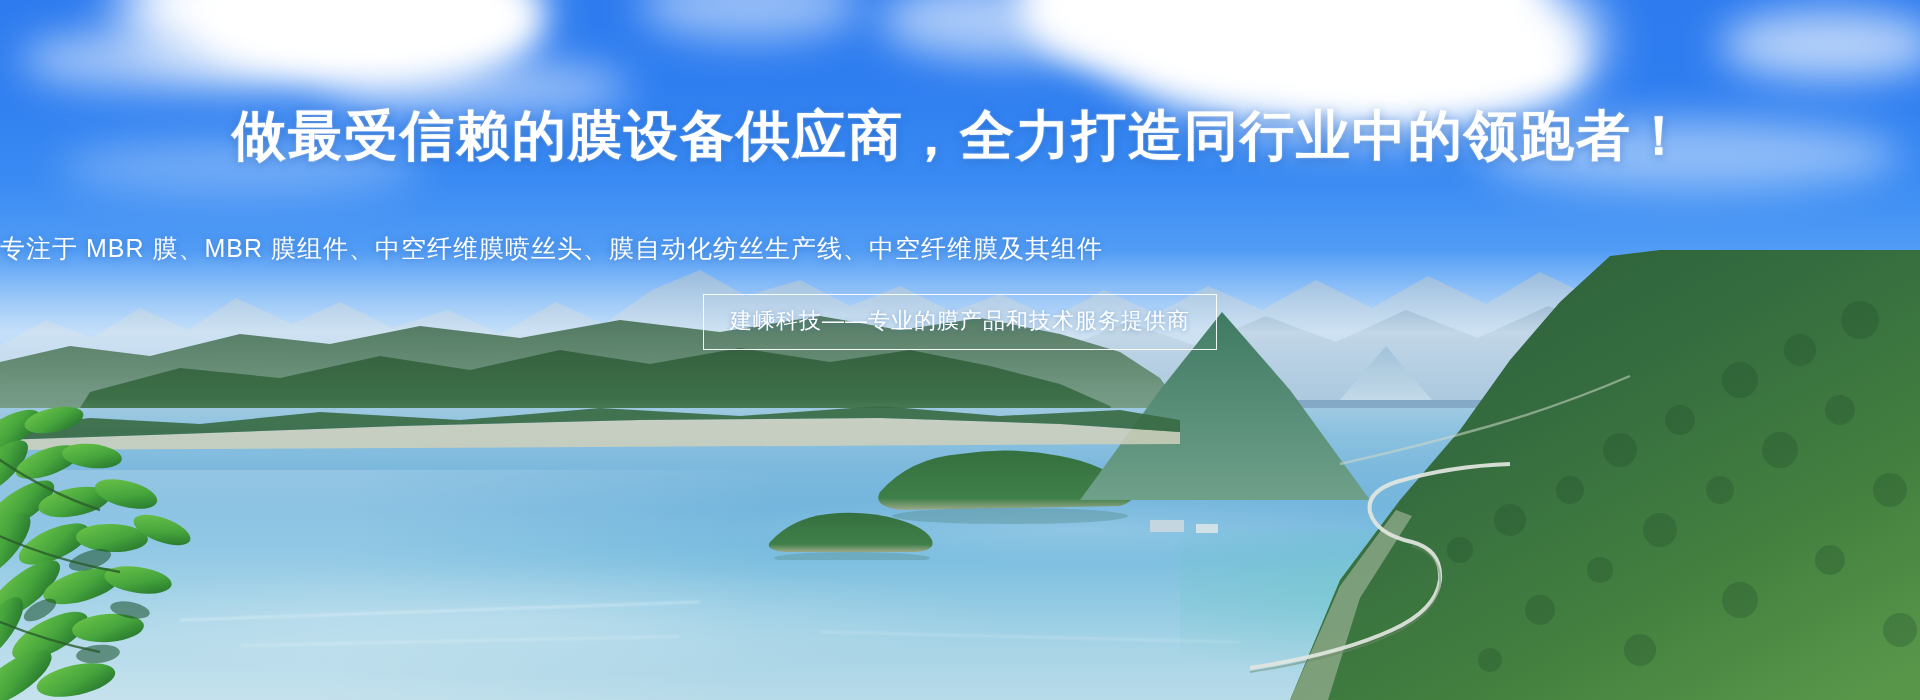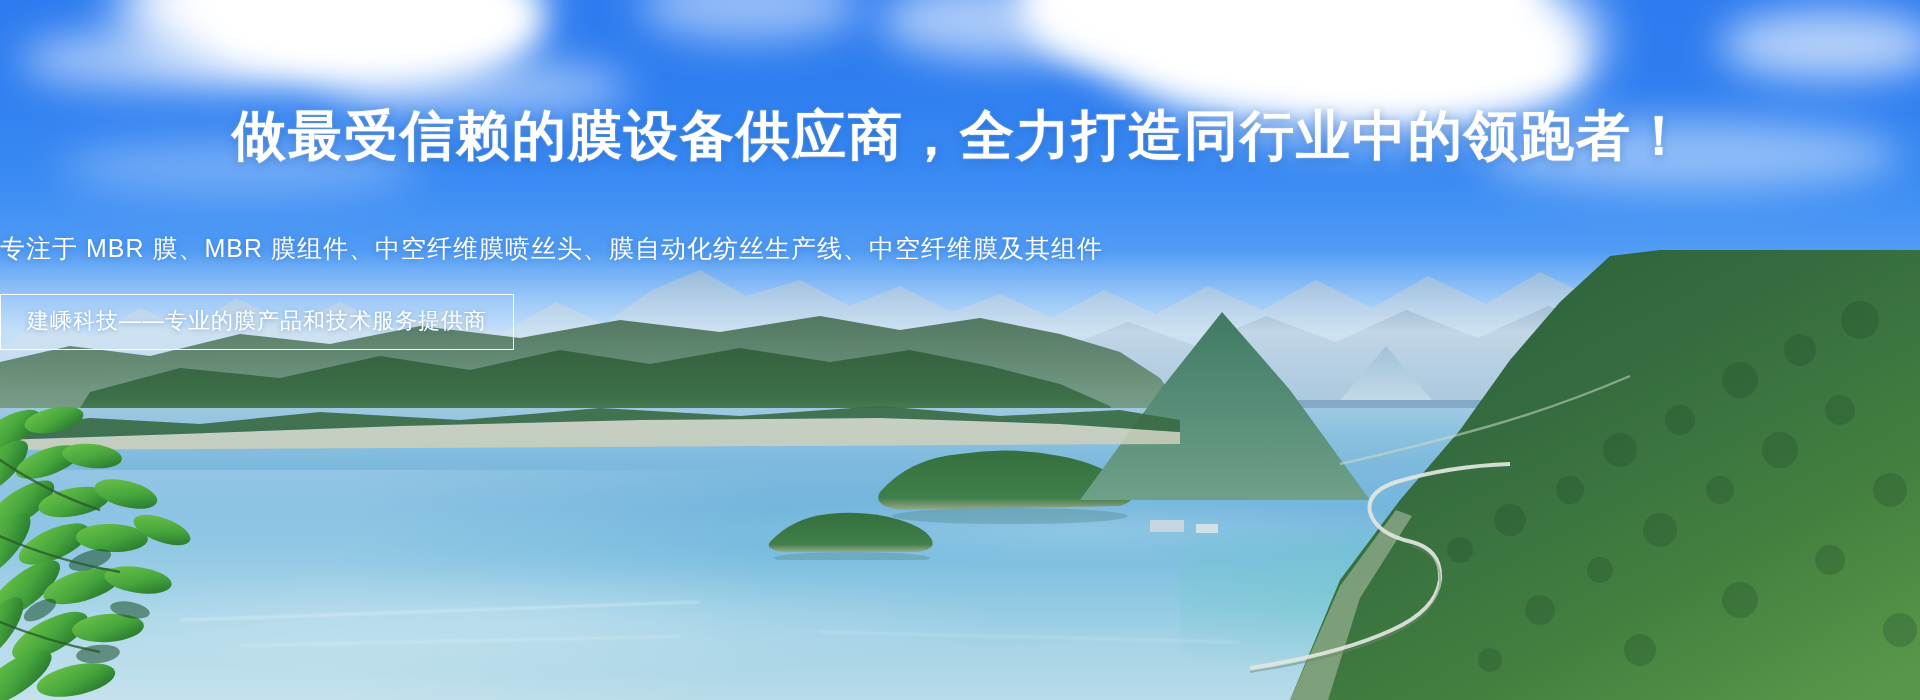--- a/index.html
+++ b/index.html
@@ -62,21 +62,21 @@
   }
   .subtitle{
     position:absolute;left:0;top:232px;width:1920px;
     font-size:25px;font-weight:400;
     color:#ffffff;letter-spacing:1px;
     text-shadow:0 1px 6px rgba(40,100,175,.5);
     white-space:nowrap;
   }
   .tagbox-row{
     position:absolute;left:0;top:294px;width:1920px;
-    display:flex;justify-content:flex-start;
+    display:flex;justify-content:center;
   }
   .tagbox{
     border:1px solid rgba(255,255,255,.92);
     padding:11px 26px 13px;
     font-size:22px;color:#ffffff;letter-spacing:1px;
     text-shadow:0 1px 5px rgba(40,100,175,.45);
     white-space:nowrap;
     background:rgba(255,255,255,.03);
   }
 </style>

